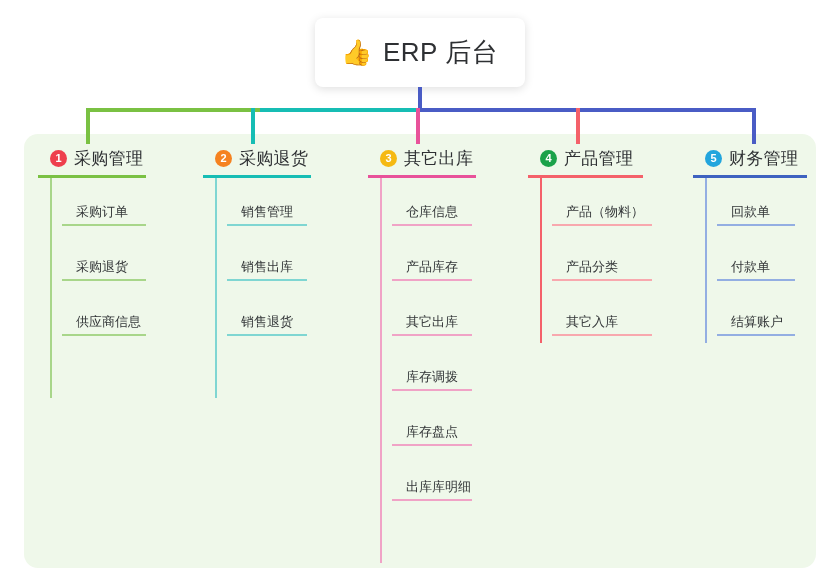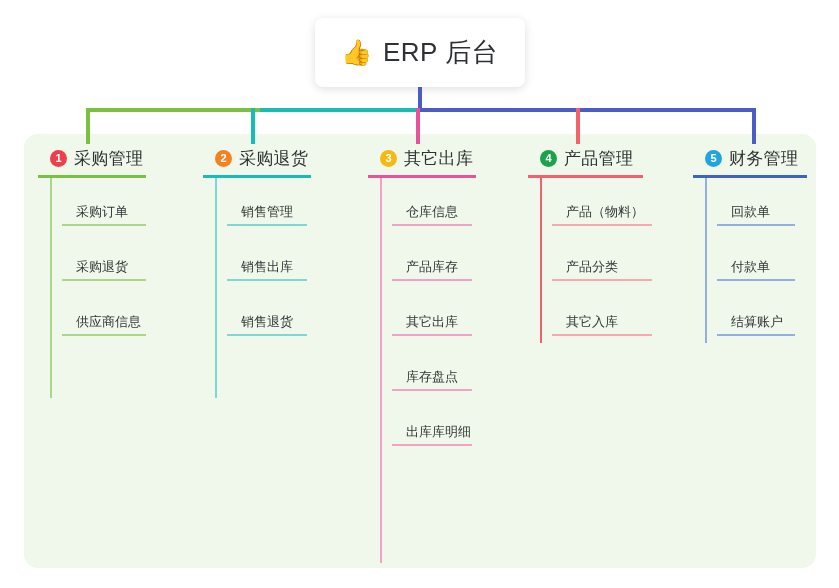--- a/index.html
+++ b/index.html
@@ -229,20 +229,24 @@
           </div>
           <div class="leaf">
             <span class="leaf-label">产品库存</span>
             <div class="leaf-underline" style="width: 80px; background: rgb(240, 163, 198);"></div>
           </div>
           <div class="leaf">
             <span class="leaf-label">其它出库</span>
             <div class="leaf-underline" style="width: 80px; background: rgb(240, 163, 198);"></div>
           </div>
           <div class="leaf">
+            <span class="leaf-label">库存调拨</span>
+            <div class="leaf-underline" style="width: 80px; background: rgb(240, 163, 198);"></div>
+          </div>
+          <div class="leaf">
             <span class="leaf-label">库存盘点</span>
             <div class="leaf-underline" style="width: 80px; background: rgb(240, 163, 198);"></div>
           </div>
           <div class="leaf">
             <span class="leaf-label">出库库明细</span>
             <div class="leaf-underline" style="width: 80px; background: rgb(240, 163, 198);"></div>
           </div>
         </div>
       </div>
       <div class="column" style="left: 528px;">

